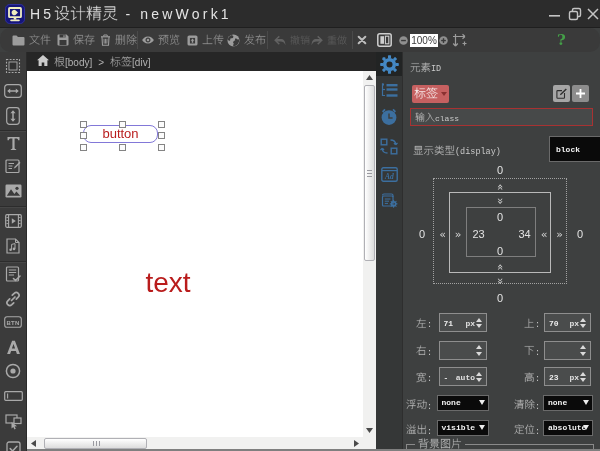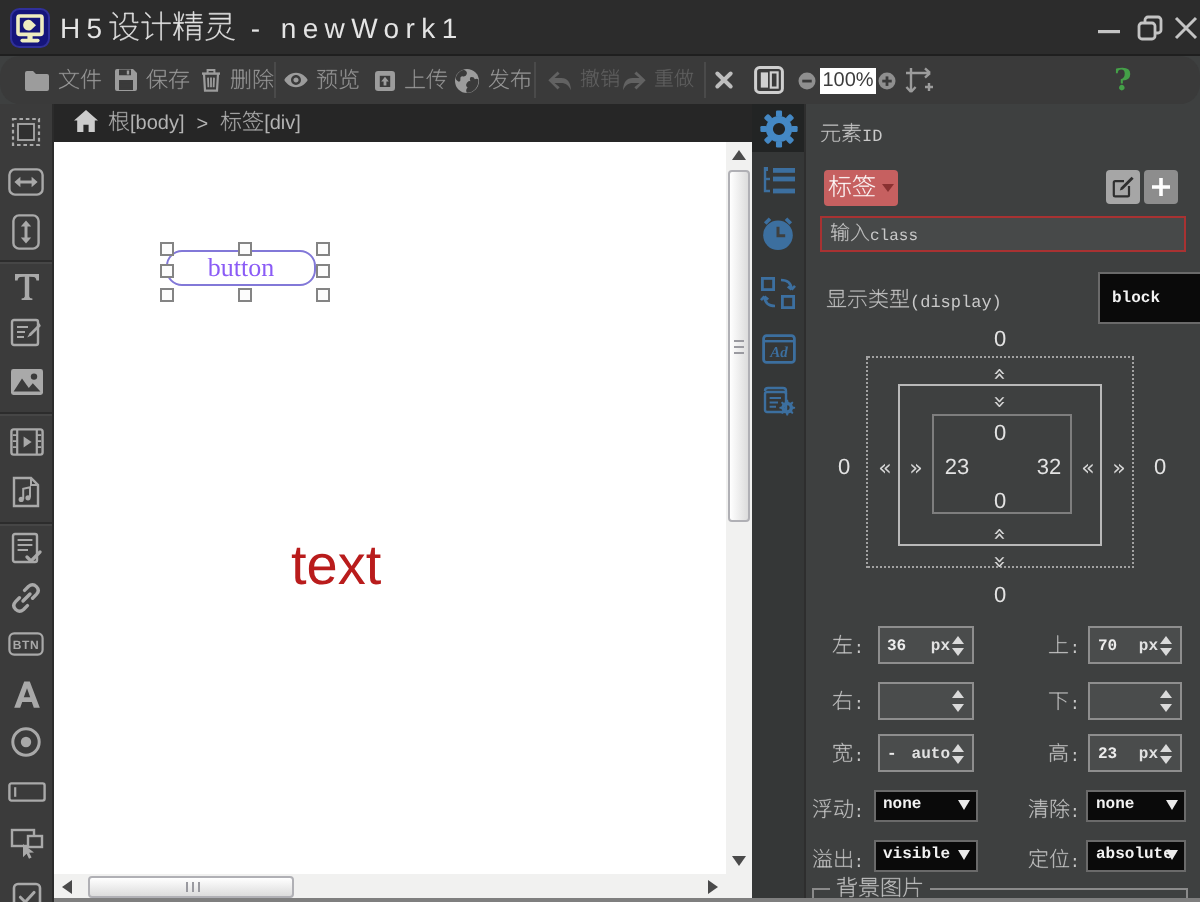--- a/index.html
+++ b/index.html
@@ -33,21 +33,21 @@
   .sb-sep{position:absolute;left:0;width:26px;height:0;border-top:1px solid #2c2c2c;border-bottom:1px solid #464646;}
 
   
   #breadcrumb{position:absolute;left:27px;top:52px;width:349px;height:19px;background:#262626;display:flex;align-items:center;color:#b3b3b3;font-size:11px;}
   #breadcrumb .latin{font-size:10px;}
   #breadcrumb .crumb{white-space:nowrap;}
 
   
   #canvas{position:absolute;left:27px;top:71px;width:336px;height:366px;background:#ffffff;overflow:hidden;}
   #sel-button{position:absolute;left:56px;top:54px;width:75px;height:18px;border:1px solid #8278d8;border-radius:8px;
-              color:#8b5cf6;font-size:13px;font-family:Liberation Serif, serif;text-align:center;line-height:16px;background:#fff;}
+              color:#b91c1c;font-size:13px;font-family:Liberation Sans, sans-serif;text-align:center;line-height:16px;background:#fff;}
   .handle{position:absolute;width:7px;height:7px;background:#fcfcfc;border:1px solid #848484;}
   #text-el{position:absolute;left:118.5px;top:196px;font-size:28px;color:#2e343a;}
 
   
   .sbar{position:absolute;background:#f1f1f0;}
   #vscroll{left:363px;top:71px;width:13px;height:366px;}
   #hscroll{left:27px;top:437px;width:336px;height:13px;}
   #scorner{left:363px;top:437px;width:13px;height:13px;}
   .sb-arrow{position:absolute;color:#4a4a4a;line-height:0;}
   .sb-arrow svg{display:block;}
@@ -612,36 +612,36 @@
       <div id="bm-outer"></div>
       <div id="bm-mid"></div>
       <div id="bm-inner"></div>
     <span class="bm-num" style="left: 97px; top: 8px;">0</span>
         <span class="bm-num" style="left: 97px; top: 136px;">0</span>
         <span class="bm-num" style="left: 19px; top: 71.5px;">0</span>
         <span class="bm-num" style="left: 177px; top: 71.5px;">0</span>
         <span class="bm-num" style="left: 97px; top: 55px;">0</span>
         <span class="bm-num" style="left: 97px; top: 88.5px;">0</span>
         <span class="bm-num" style="left: 75.5px; top: 71.5px;">23</span>
-        <span class="bm-num" style="left: 121.5px; top: 71.5px;">32</span>
+        <span class="bm-num" style="left: 121.5px; top: 71.5px;">34</span>
         <span class="bm-ch v" style="left: 97px; top: 24.5px;">«</span>
         <span class="bm-ch v" style="left: 97px; top: 38.5px;">»</span>
         <span class="bm-ch v" style="left: 97px; top: 105px;">«</span>
         <span class="bm-ch v" style="left: 97px; top: 119px;">»</span>
         <span class="bm-ch" style="left: 39.5px; top: 71.5px;">«</span>
         <span class="bm-ch" style="left: 55px; top: 71.5px;">»</span>
         <span class="bm-ch" style="left: 141px; top: 71.5px;">«</span>
         <span class="bm-ch" style="left: 156.5px; top: 71.5px;">»</span>
       </div>
     <div id="fields">
         <span class="frow-label" style="left: 0px; top: 265px; width: 29px;"><svg viewBox="0 0 150 150" class="cjk" style="height: 1em; width: 1em;">
             <path transform="translate(0,0)" d="M11 36H138V41H11ZM48 75H133V80H48ZM33 133H141V137H33ZM85 77H90V136H85ZM58 8 63 8Q60 25 56 42Q51 60 45 76Q39 92 30 106Q21 121 9 132Q9 132 8 131Q8 130 7 130Q6 129 6 129Q18 118 26 104Q35 90 41 74Q47 58 51 41Q56 24 58 8Z"></path>
           </svg><span class="latin">:</span></span>
         <div class="fbox" style="left: 35.5px; top: 261px; width: 48.5px;">
-          <span class="val"><span class="latin">36</span></span>
+          <span class="val"><span class="latin">71</span></span>
           <span class="unit"><span class="latin">px</span></span>
           <div class="stepper">
             <div class="up"></div>
             <div class="dn"></div>
           </div>
         </div>
         <span class="frow-label" style="left: 0px; top: 265px; width: 137px;"><svg viewBox="0 0 150 150" class="cjk" style="height: 1em; width: 1em;">
             <path transform="translate(0,0)" d="M70 60H131V64H70ZM9 131H141V136H9ZM68 10H72V133H68Z"></path>
           </svg><span class="latin">:</span></span>
         <div class="fbox" style="left: 141px; top: 261px; width: 47px;">

